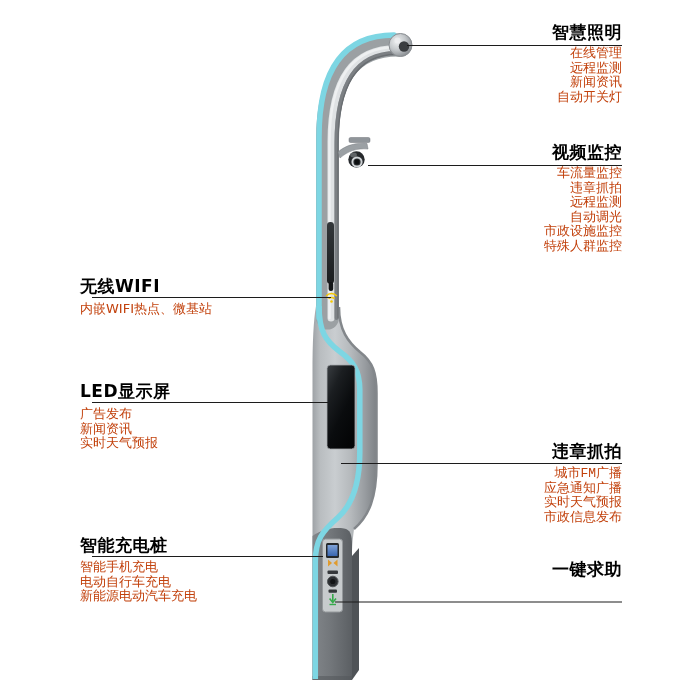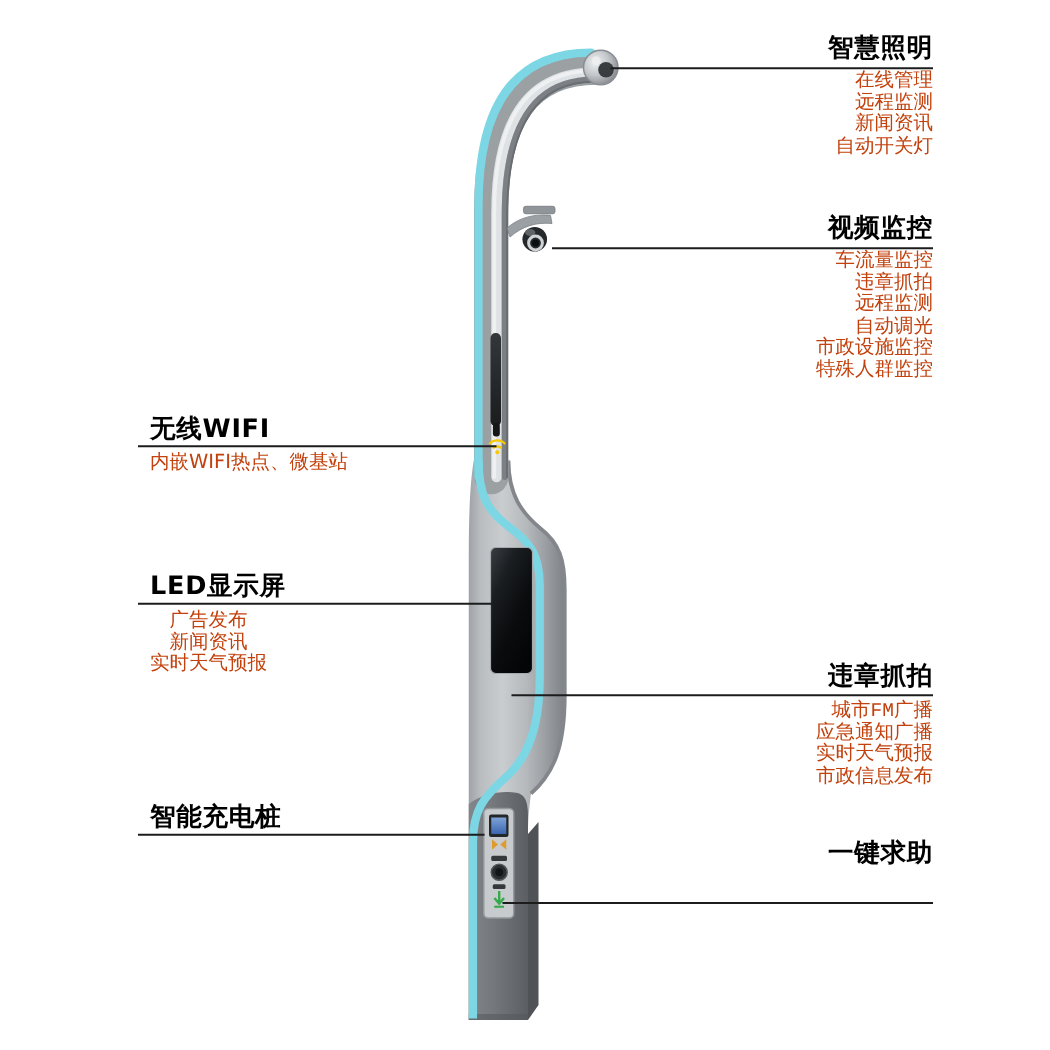--- a/index.html
+++ b/index.html
@@ -10,21 +10,21 @@
   .svg-layer { position:absolute; left:0; top:0; }
   .sec-title {
     position:absolute; font-size:17px; font-weight:bold; color:#000;
     white-space:nowrap; line-height:20px; letter-spacing:0.5px;
   }
   .sec-items {
     position:absolute; font-size:13px; color:#c2410c;
     white-space:nowrap; line-height:14.6px;
   }
   .align-r { right:78px; text-align:right;font-family:Liberation Mono, monospace; }
-  .align-l { left:100px; text-align:center; }
+  .align-l { left:80px; text-align:left; }
 </style>
 </head>
 <body>
 
 <div class="canvas">
 
   <svg class="svg-layer" width="700" height="700" viewBox="0 0 700 700">
     <defs>
       <linearGradient id="gm" x1="0" y1="0" x2="1" y2="0">
         <stop offset="0" stop-color="#9ea2a6"></stop>
@@ -178,14 +178,19 @@
   </div>
 
   <div class="sec-title align-l" style="top:381px">LED显示屏</div>
   <div class="sec-items align-l" style="top:407px">
     <div>广告发布</div>
     <div>新闻资讯</div>
     <div>实时天气预报</div>
   </div>
 
   <div class="sec-title align-l" style="top:535px">智能充电桩</div>
+  <div class="sec-items align-l" style="top:560px">
+    <div>智能手机充电</div>
+    <div>电动自行车充电</div>
+    <div>新能源电动汽车充电</div>
+  </div>
 
 </div>
 
 </body></html>

